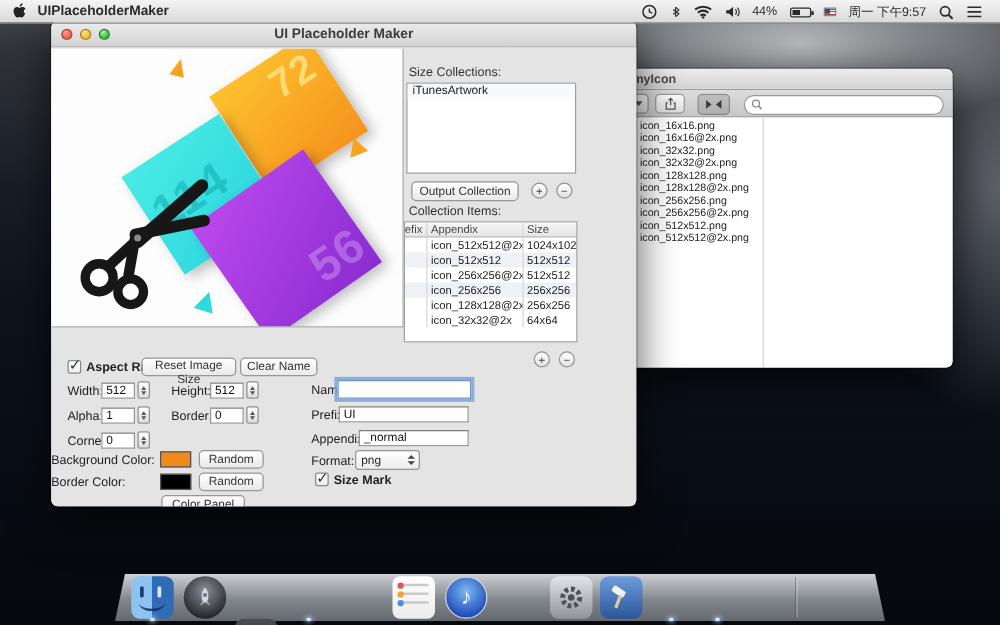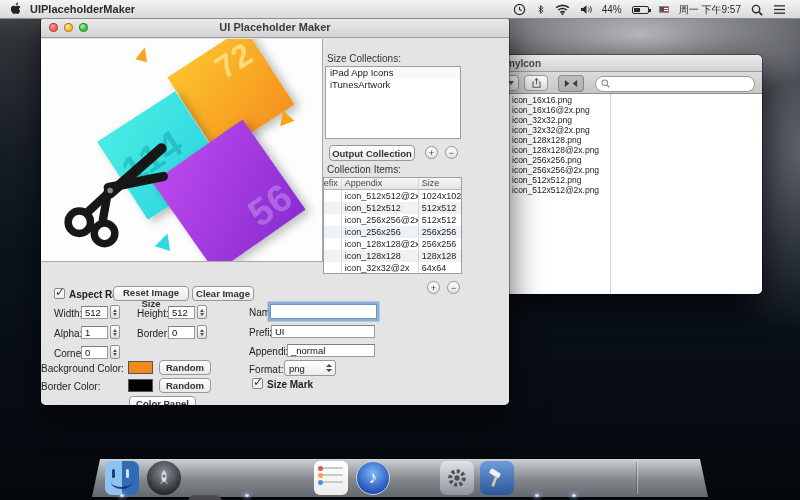--- a/index.html
+++ b/index.html
@@ -61,21 +61,21 @@
   #scissors { position:absolute; left:2px; top:102px; width:138px; height:112px; }
 
   
   .panel-label { position:absolute; font-size:10px; color:#333; }
   .listbox { position:absolute; left:284px; top:28px; width:136px; height:73px; background:#fff; border:1px solid #9e9e9e; overflow:hidden; }
   .list-header { height:13px; background:linear-gradient(180deg,#f6f6f6,#e7e7e7); border-bottom:1px solid #bdbdbd; font-size:9px; color:#444; padding:1px 4px; }
   .list-row { height:12px; font-size:9.5px; color:#222; padding:0 4px; line-height:12px; white-space:nowrap; }
   .list-row:nth-child(odd) { background:#f7f9fb; }
   .list-row.sel { background:linear-gradient(180deg,#c9c9c9,#adadad); }
   .btn { background:linear-gradient(180deg,#ffffff,#e9e9e9); border:1px solid #979797; border-radius:4px;
-    font-size:9.5px; font-weight:bold; color:#333; text-align:center; font-family:inherit; box-shadow:0 1px 0 rgba(255,255,255,.6) inset; }
+    font-size:9.5px; font-weight:normal; color:#333; text-align:center; font-family:inherit; box-shadow:0 1px 0 rgba(255,255,255,.6) inset; }
   .roundbtn { position:absolute; width:13px; height:13px; border-radius:50%; background:linear-gradient(180deg,#fff,#e2e2e2);
     border:1px solid #939393; font-size:9px; line-height:10px; text-align:center; color:#444; }
   .table { position:absolute; left:282px; top:139px; width:139px; height:97px; background:#fff; border:1px solid #9e9e9e; overflow:hidden; font-size:9px; }
   .t-head { display:flex; height:12px; background:linear-gradient(180deg,#f6f6f6,#e5e5e5); border-bottom:1px solid #b5b5b5; color:#444; }
   .t-row { display:flex; height:12px; line-height:12px; color:#222; }
   .t-row.alt { background:#eef2f7; }
   .t-cell { padding:0 3px; white-space:nowrap; overflow:hidden; border-right:1px solid #d8d8d8; }
   .c-prefix { width:18px; direction:rtl; }
   .c-appendix { width:78px; }
   .c-size { width:43px; border-right:none; }
@@ -367,21 +367,20 @@
         <line x1="56" y1="52" x2="50" y2="86" stroke="#171717" stroke-width="9"></line>
         <circle cx="25" cy="87" r="12" fill="none" stroke="#171717" stroke-width="8"></circle>
         <circle cx="52" cy="99" r="11" fill="none" stroke="#171717" stroke-width="8"></circle>
         <circle cx="58" cy="53" r="3" fill="#8a8a8a"></circle>
       </svg>
     </div>
 
     <span class="panel-label" style="left:286px;top:15px">Size Collections:</span>
     <div class="listbox">
       <div id="collections-list">
-          <div class="list-row">iPad App Icons</div>
           <div class="list-row">iTunesArtwork</div>
         </div>
     </div>
     <button class="btn" style="position:absolute;left:288px;top:107px;width:86px;height:16px">Output Collection</button>
     <button class="roundbtn" style="left:384px;top:108px">+</button>
     <button class="roundbtn" style="left:404px;top:108px">−</button>
 
     <span class="panel-label" style="left:286px;top:126px">Collection Items:</span>
     <div class="table">
       <div class="t-head">
@@ -408,61 +407,56 @@
           <div class="t-row alt">
             <div class="t-cell c-prefix"></div>
             <div class="t-cell c-appendix">icon_256x256</div>
             <div class="t-cell c-size">256x256</div>
           </div>
           <div class="t-row">
             <div class="t-cell c-prefix"></div>
             <div class="t-cell c-appendix">icon_128x128@2x</div>
             <div class="t-cell c-size">256x256</div>
           </div>
-          <div class="t-row alt">
-            <div class="t-cell c-prefix"></div>
-            <div class="t-cell c-appendix">icon_128x128</div>
-            <div class="t-cell c-size">128x128</div>
-          </div>
           <div class="t-row">
             <div class="t-cell c-prefix"></div>
             <div class="t-cell c-appendix">icon_32x32@2x</div>
             <div class="t-cell c-size">64x64</div>
           </div>
         </div>
     </div>
     <button class="roundbtn" style="left:386px;top:243px">+</button>
     <button class="roundbtn" style="left:406px;top:243px">−</button>
 
     <span class="cb" style="left:13px;top:250px">
         <span class="tick">✓</span>
       </span>
     <span class="flabel b" style="left:28px;top:251px">Aspect Ratio</span>
     <button class="btn" style="position:absolute;left:72px;top:248px;width:76px;height:15px">Reset Image Size</button>
-    <button class="btn" style="position:absolute;left:151px;top:248px;width:62px;height:15px">Clear Image</button>
+    <button class="btn" style="position:absolute;left:151px;top:248px;width:62px;height:15px">Clear Name</button>
 
     <span class="flabel" style="left:13px;top:270px">Width:</span>
     <input class="field" style="left: 40px; top: 268px; width: 27px; height: 13px;" value="512">
     <span class="stepper" style="left:69px;top:267px"></span>
     <span class="flabel" style="left:96px;top:270px">Height:</span>
     <input class="field" style="left: 127px; top: 268px; width: 27px; height: 13px;" value="512">
     <span class="stepper" style="left:156px;top:267px"></span>
 
     <span class="flabel" style="left:13px;top:290px">Alpha:</span>
     <input class="field" style="left: 40px; top: 288px; width: 27px; height: 13px;" value="1">
     <span class="stepper" style="left:69px;top:287px"></span>
     <span class="flabel" style="left:96px;top:290px">Border:</span>
     <input class="field" style="left: 127px; top: 288px; width: 27px; height: 13px;" value="0">
     <span class="stepper" style="left:156px;top:287px"></span>
 
     <span class="flabel" style="left:13px;top:310px">Corner:</span>
     <input class="field" style="left: 40px; top: 308px; width: 27px; height: 13px;" value="0">
     <span class="stepper" style="left:69px;top:307px"></span>
 
-    <span class="flabel" style="left:0;top:325px;width:83px;text-align:center">Background Color:</span>
+    <span class="flabel" style="left:0;top:325px;width:83px;text-align:left">Background Color:</span>
     <span class="swatch" id="bg-swatch" style="left: 87px; top: 323px; background: rgb(239, 139, 29);"></span>
     <button class="btn" style="position:absolute;left:118px;top:322px;width:52px;height:15px">Random</button>
 
     <span class="flabel" style="left:0;top:343px;width:83px;text-align:left">Border Color:</span>
     <span class="swatch" id="bd-swatch" style="left: 87px; top: 341px; background: rgb(0, 0, 0);"></span>
     <button class="btn" style="position:absolute;left:118px;top:340px;width:52px;height:15px">Random</button>
 
     <button class="btn" style="position:absolute;left:88px;top:358px;width:67px;height:15px">Color Panel</button>
 
     <span class="flabel" style="left:208px;top:269px">Name:</span>

